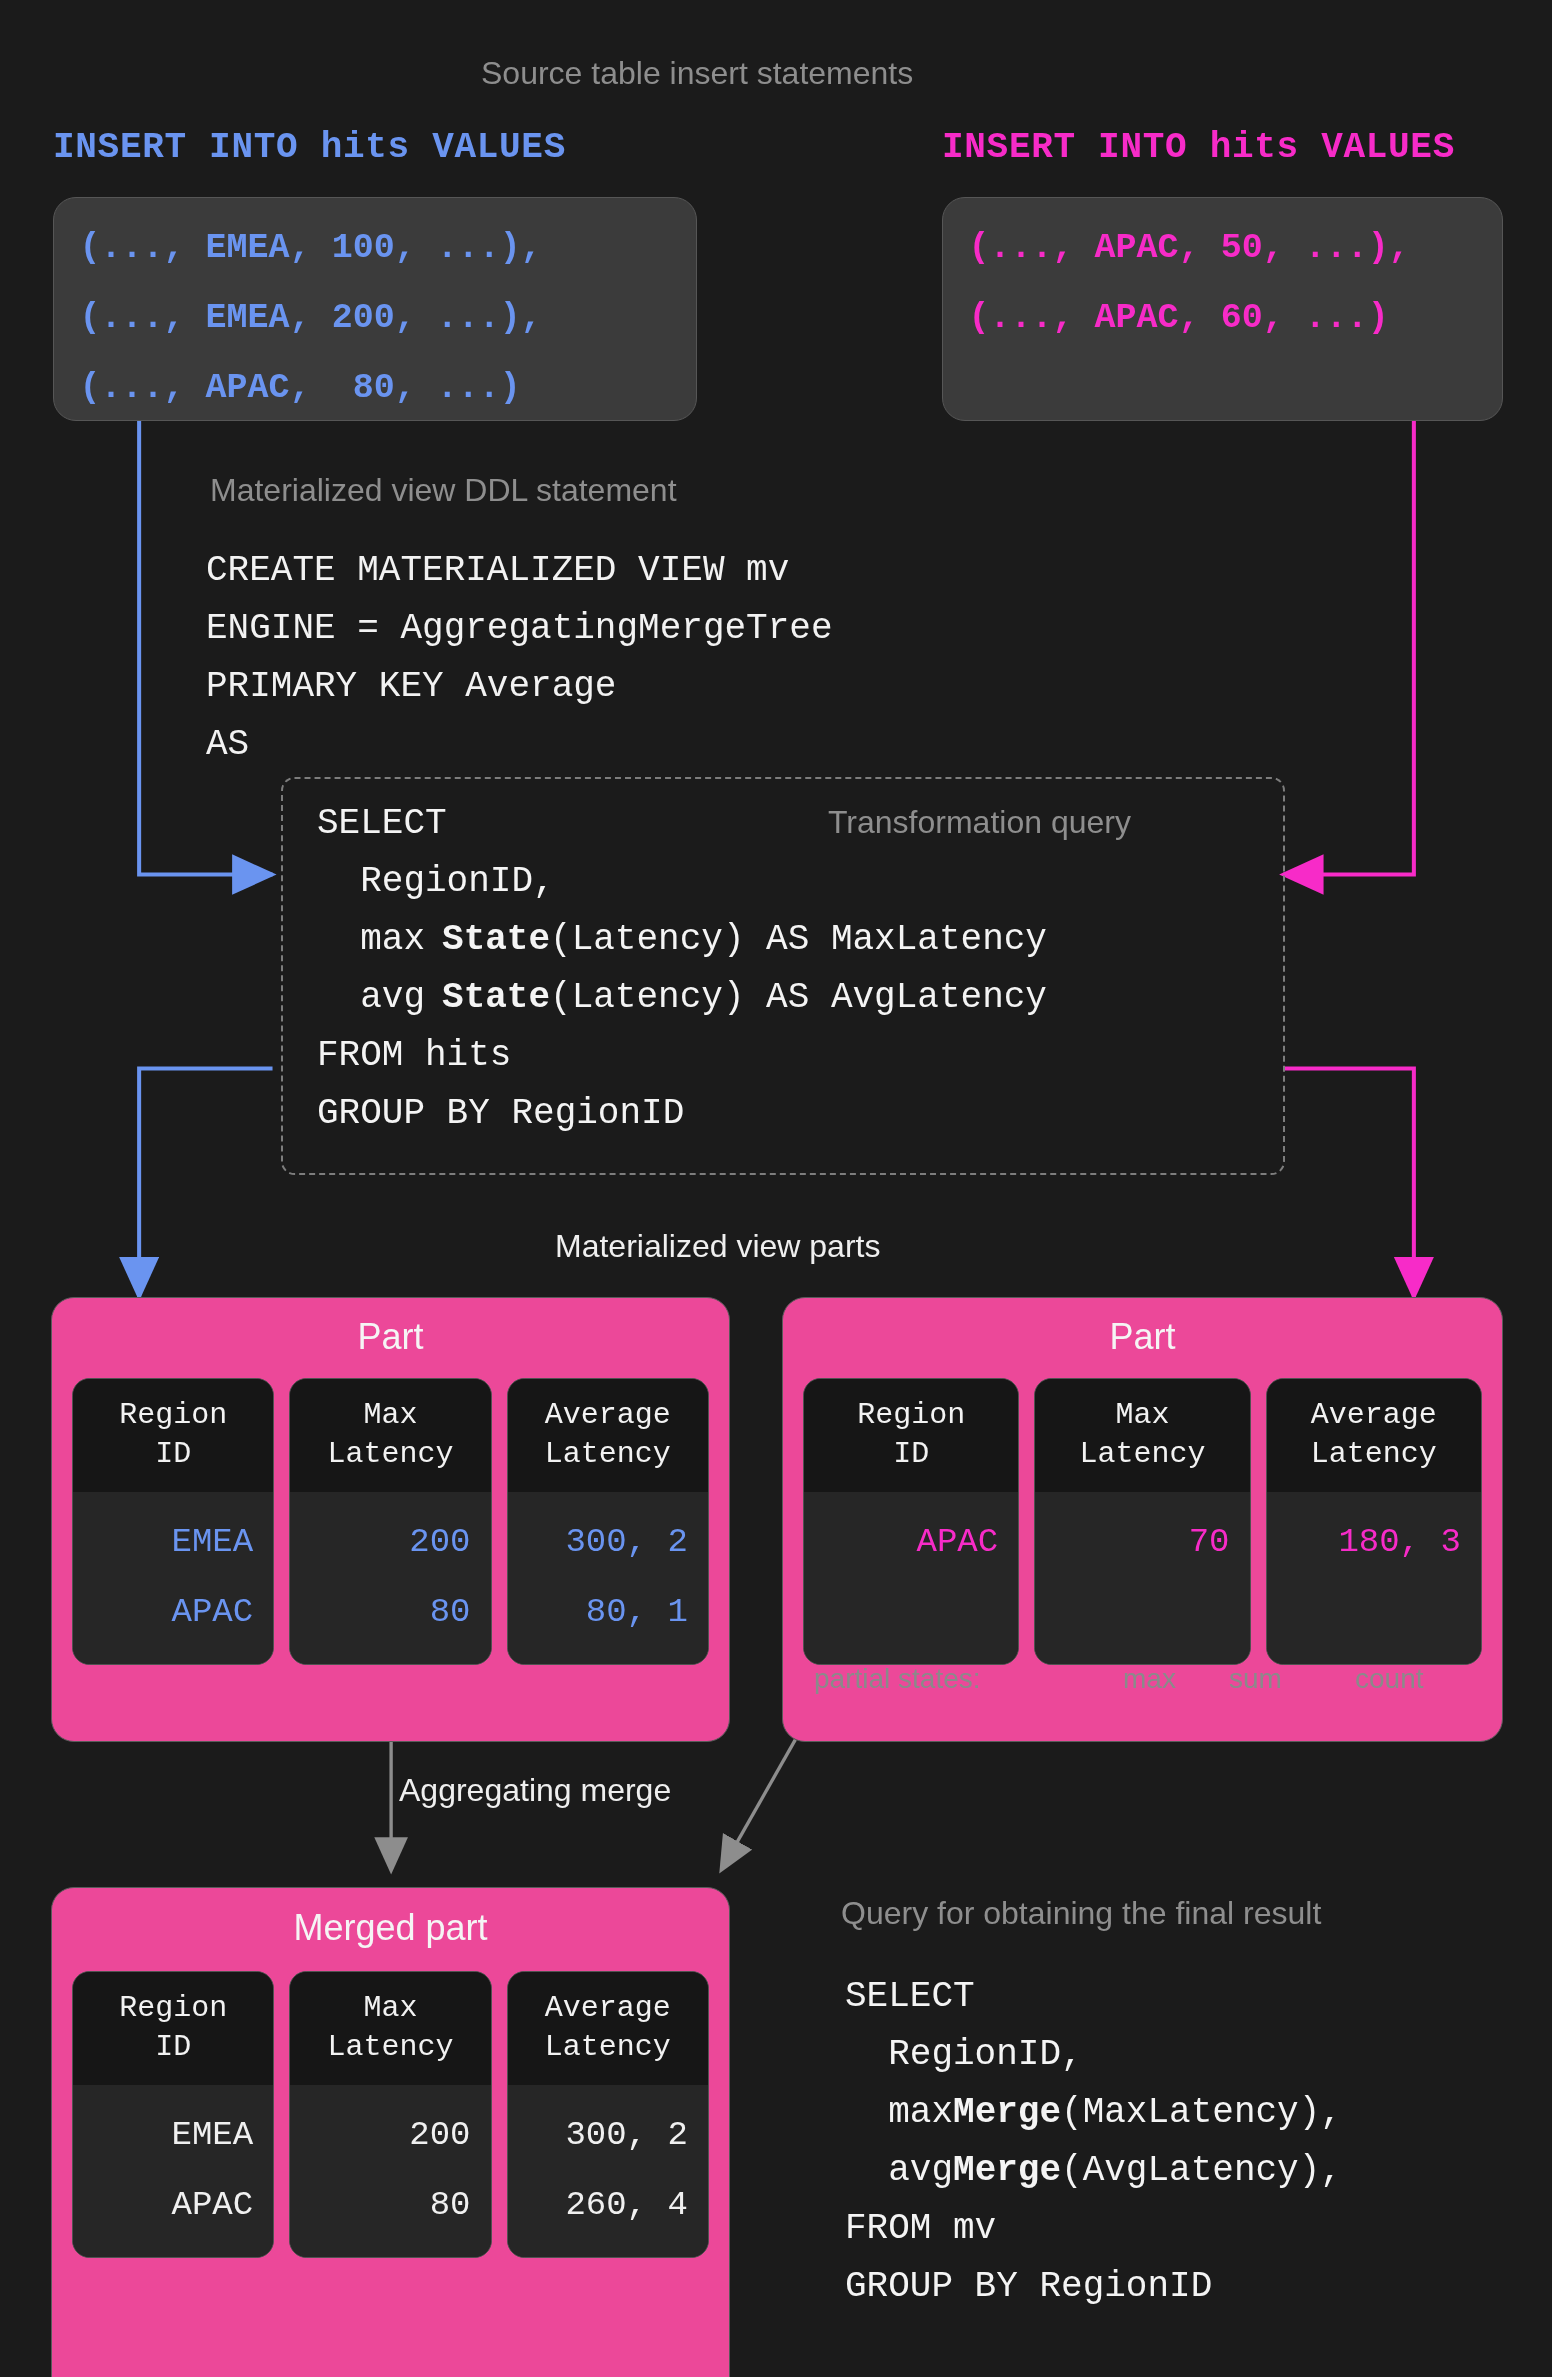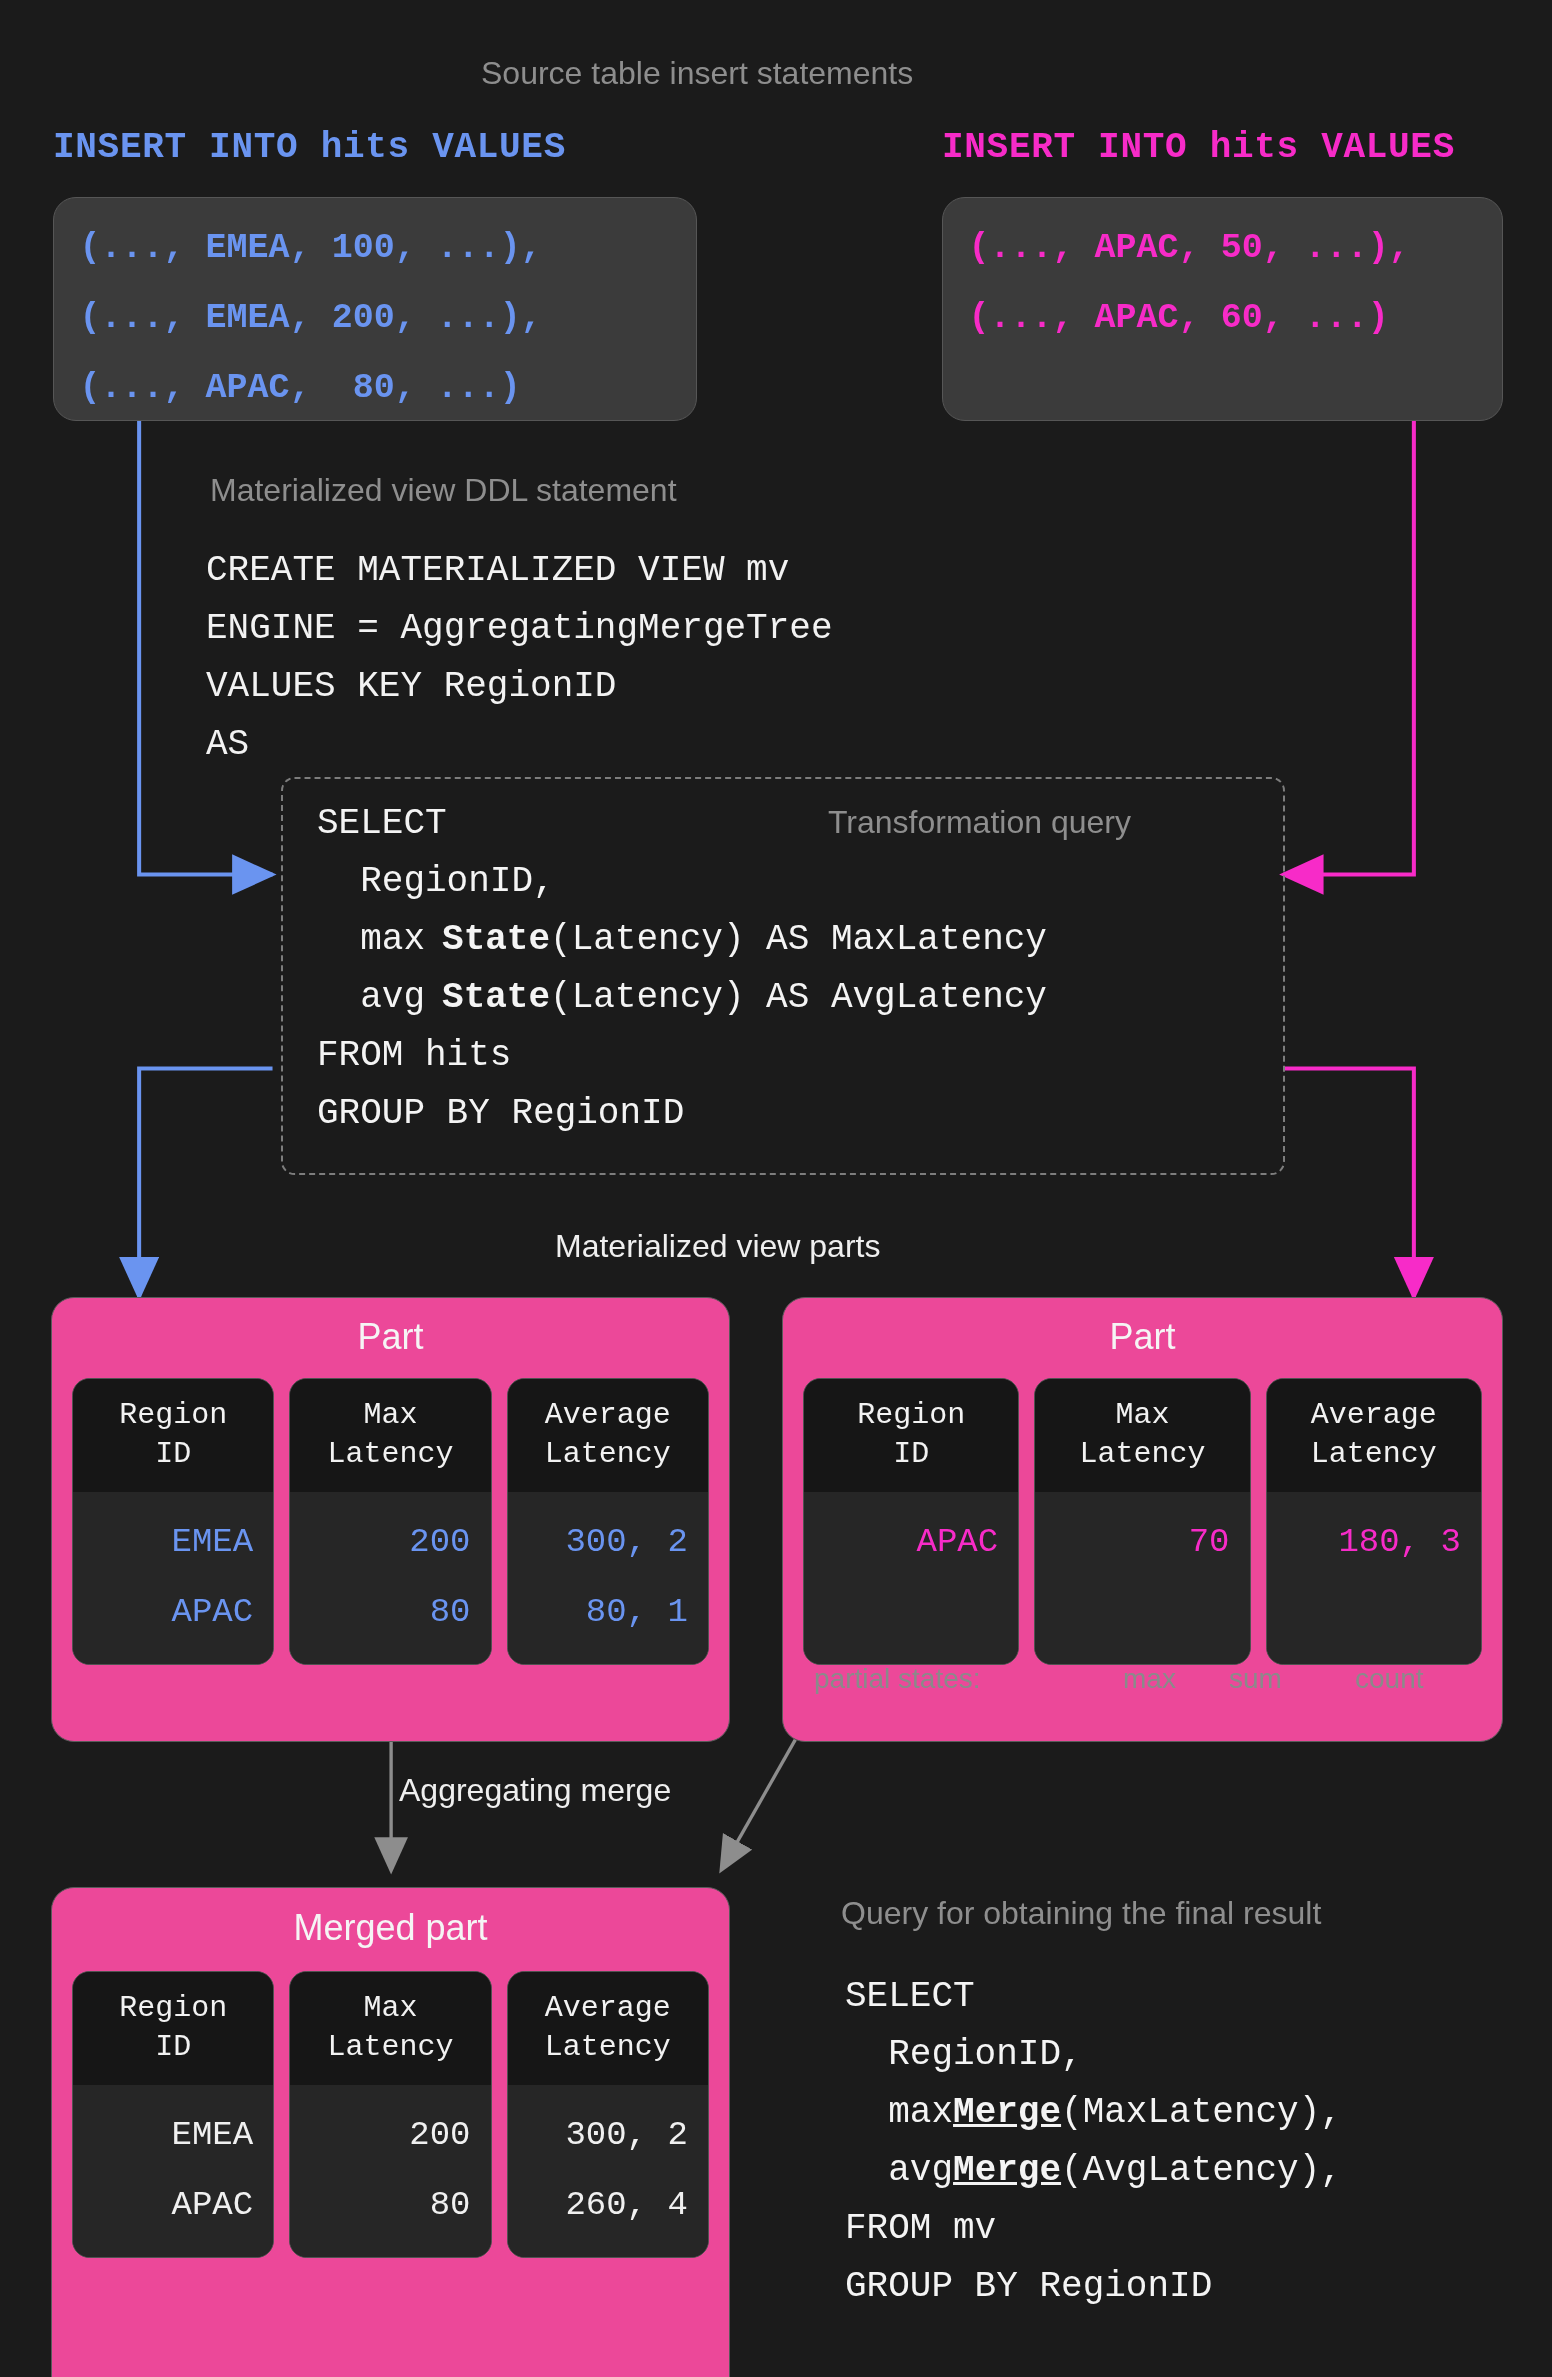--- a/index.html
+++ b/index.html
@@ -106,21 +106,21 @@
 
   .tiny-note{
     color:#8a8a8a;font-size:28px;white-space:nowrap;
   }
 
   
   .fq{
     font-family:"Liberation Mono", monospace;
     font-size:36px;color:#f4f4f4;white-space:pre;line-height:58px;
   }
-  .fq b{font-weight:700;text-decoration:underline;}
+  .fq b{font-weight:700;}
 
   svg.overlay{position:absolute;left:0;top:0;width:1553px;height:2377px;pointer-events:none;}
 </style>
 </head>
 <body>
 
 <svg class="overlay" viewBox="0 0 2304 3528">
   <defs>
     <marker id="ah-blue" markerWidth="14" markerHeight="14" refX="10" refY="5" orient="auto">
       <path d="M0,0 L11,5 L0,10 z" fill="#6a94f0"></path>
@@ -187,21 +187,21 @@
     <div class="vals-line magenta">(..., APAC, 50, ...),</div>
     <div class="vals-line magenta">(..., APAC, 60, ...)</div>
   </div>
 </div>
 
 <div class="abs caption-grey" style="left:210px;top:472px;">Materialized view DDL statement</div>
 
 <div class="abs" style="left:206px;top:542px;">
   <div class="ddl">CREATE MATERIALIZED VIEW mv</div>
   <div class="ddl">ENGINE = AggregatingMergeTree</div>
-  <div class="ddl">VALUES KEY RegionID</div>
+  <div class="ddl">PRIMARY KEY Average</div>
   <div class="ddl">AS</div>
 </div>
 
 <div class="abs dashed-box" style="left:281px;top:777px;width:1004px;height:398px;"></div>
 
 <div class="abs caption-grey" style="left:828px;top:804px;">Transformation query</div>
 
 <div class="abs" style="left:317px;top:795px;">
   <div class="tq">SELECT</div>
   <div class="tq">  RegionID,</div>

